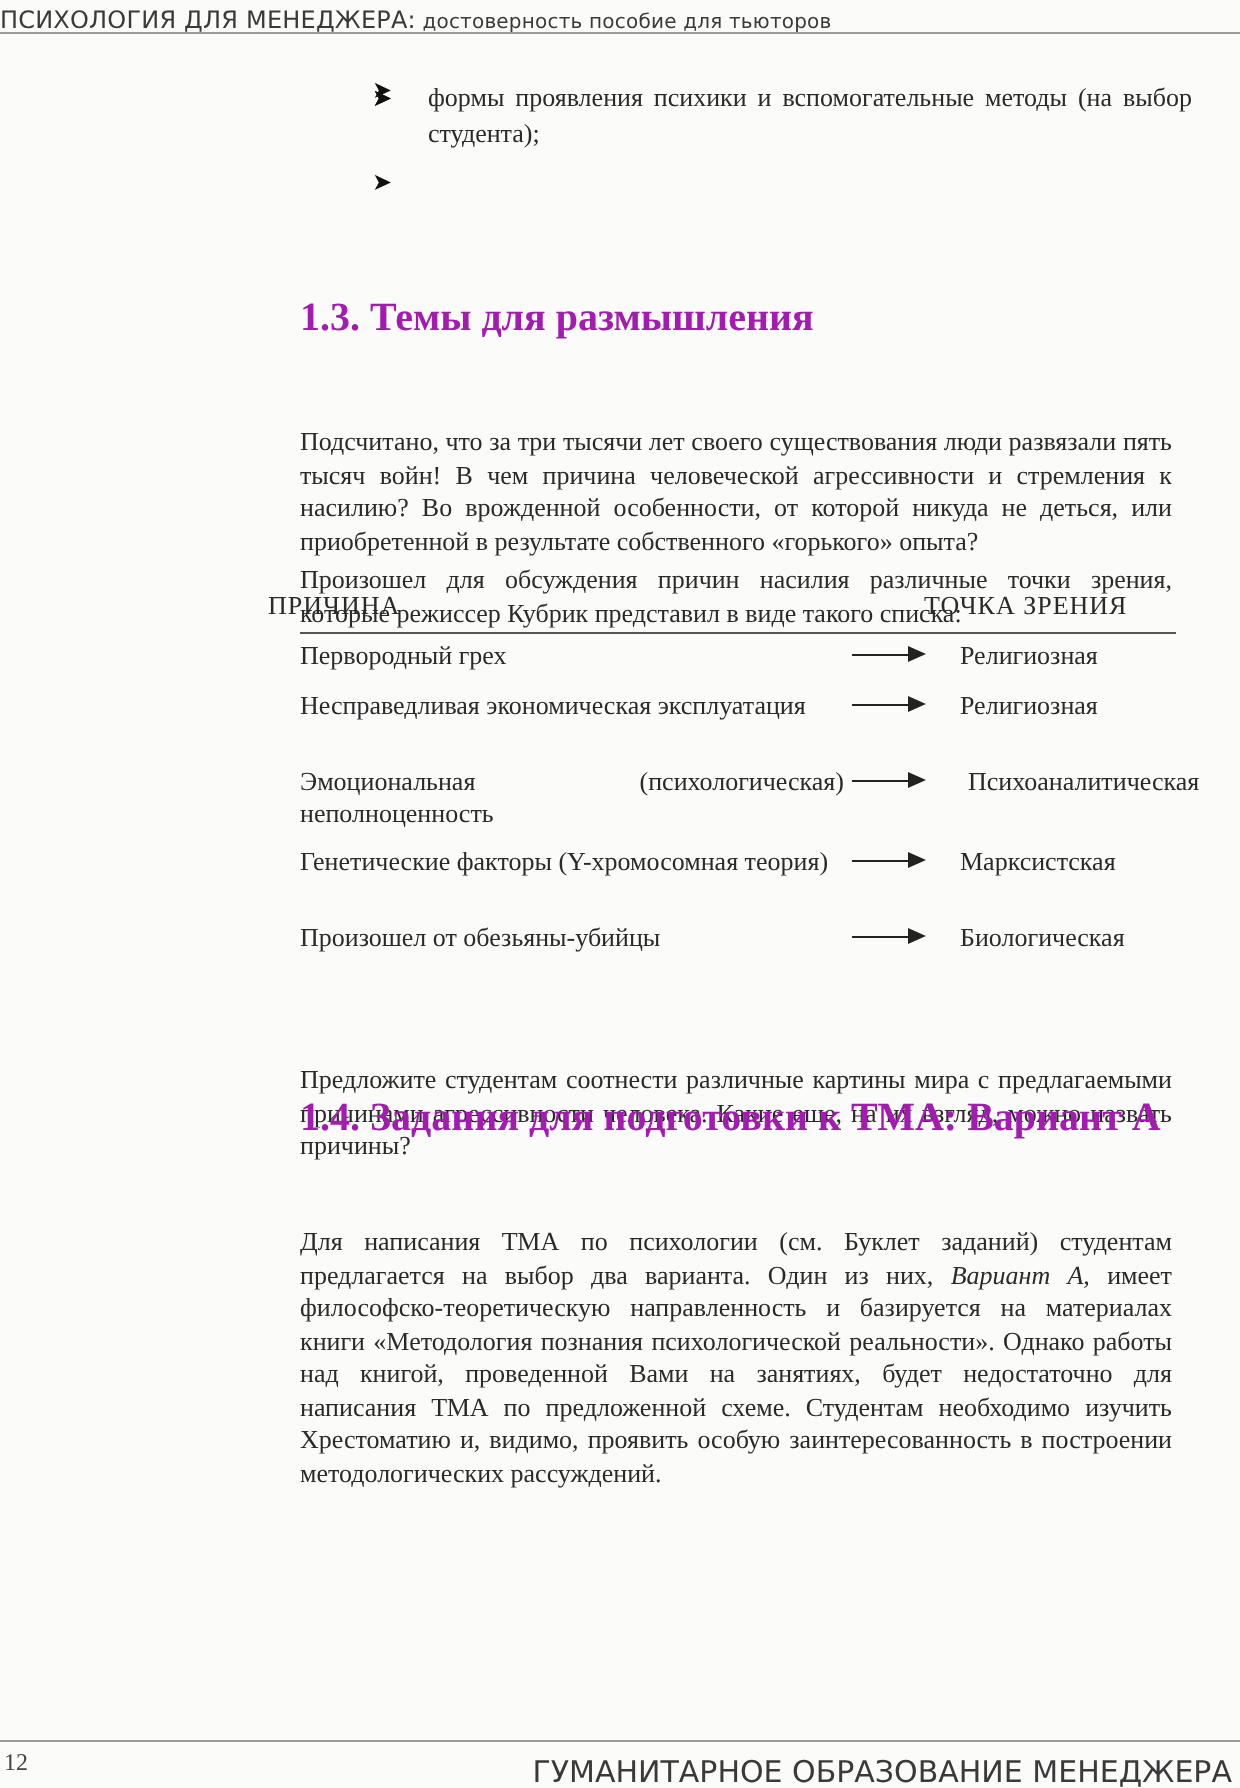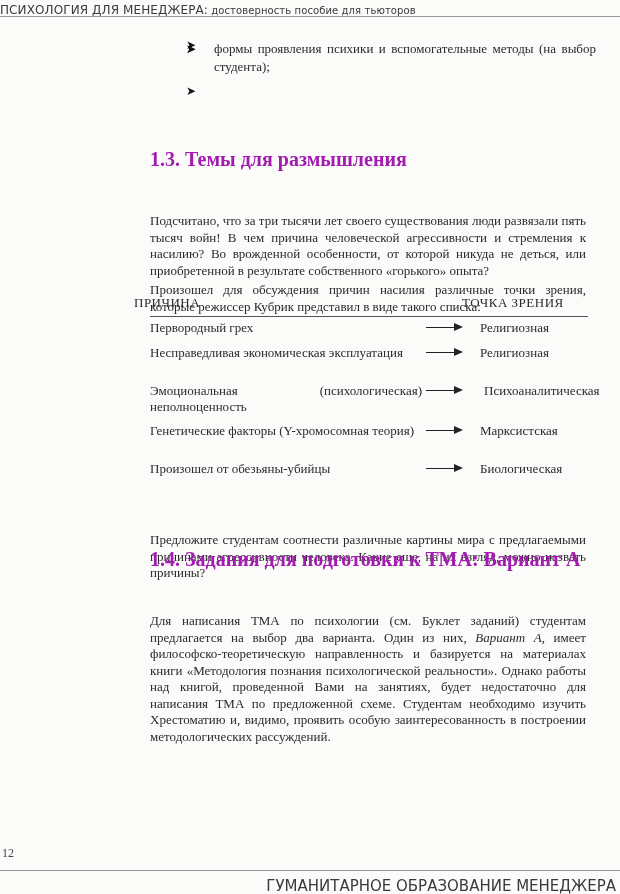--- a/index.html
+++ b/index.html
@@ -42,21 +42,21 @@
   .rule-table { position: absolute; left: 150px; top: 316px; width: 438px; height: 1px; background: #555; }
   .trow { position: absolute; left: 150px; width: 440px; font-size: 13px; line-height: 16px; }
   .trow .cause { position: absolute; left: 0; top: 0; width: 272px; text-align: justify; text-align-last: left; }
   .trow .arr { position: absolute; left: 276px; top: 7px; width: 34px; height: 1px; background: #222; }
   .trow .arr::after {
     content: ""; position: absolute; right: -3px; top: -4px;
     border-left: 9px solid #222; border-top: 4.5px solid transparent; border-bottom: 4.5px solid transparent;
   }
   .trow .view { position: absolute; left: 330px; top: 0; white-space: nowrap; }
   .rule-bottom { position: absolute; left: 0; top: 870px; width: 620px; height: 1px; background: #9a9a9a; }
-  .page-num { position: absolute; left: 2px; top: 846px; font-size: 12px; color: #444; }
+  .page-num { position: absolute; left: 2px; top: 874px; font-size: 12px; color: #444; }
   .running-foot {
     position: absolute; right: 4px; top: 877px;
     font-family: "DejaVu Sans", "Liberation Sans", sans-serif; font-size: 15px; color: #3a3a3a;
   }
   i { font-style: italic; }
 </style>
 </head>
 <body>
 
 <div class="running-head">

